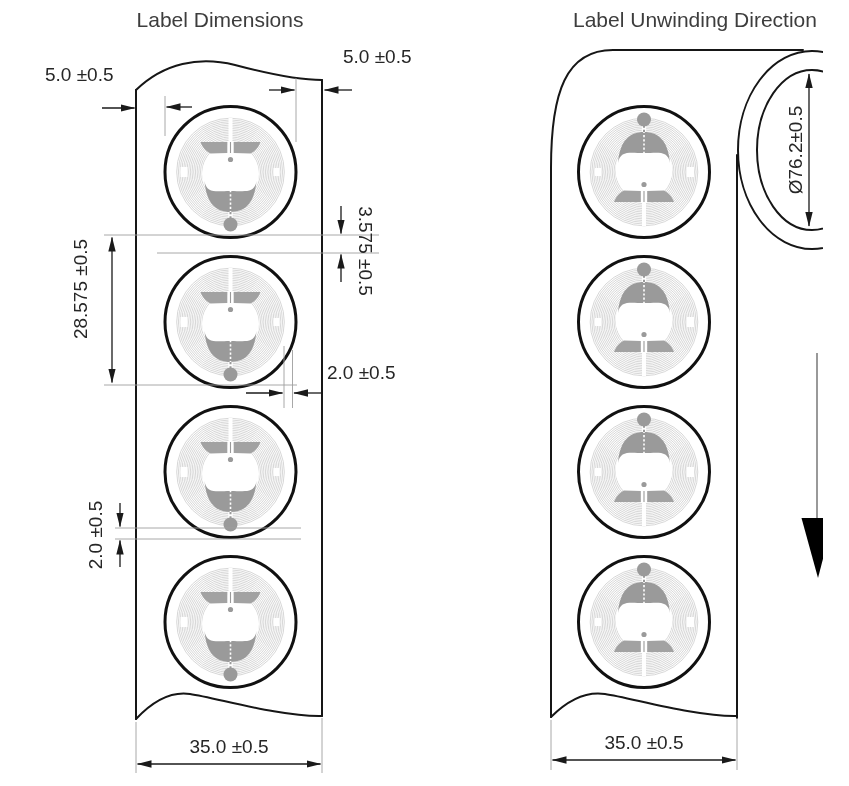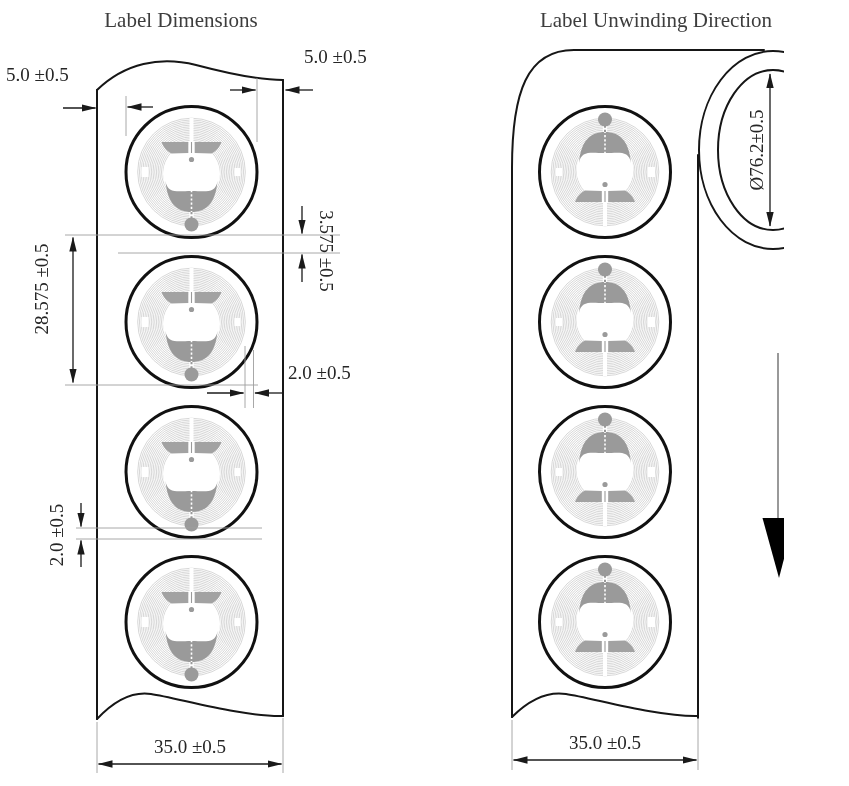--- a/index.html
+++ b/index.html
@@ -1,17 +1,17 @@
 <!DOCTYPE html>
 <html><head>
 <meta charset="utf-8">
 <style>
   html,body{margin:0;padding:0;background:#ffffff;}
   .canvas{position:relative;width:784px;height:786px;background:#ffffff;overflow:hidden;
-          font-family:Liberation Serif, serif;}
+          font-family:Liberation Sans, sans-serif;padding-left:39px;}
   svg{display:block;}
   .title{font-size:21px;fill:#3d3d3d;}
   .dim{font-size:19px;fill:#262626;}
   .outline{fill:none;stroke:#161616;stroke-width:2;stroke-linecap:round;}
   .ext{stroke:#9e9e9e;stroke-width:0.9;fill:none;}
   .dimline{stroke:#1a1a1a;stroke-width:1.3;fill:none;}
 </style>
 </head>
 <body>
 

